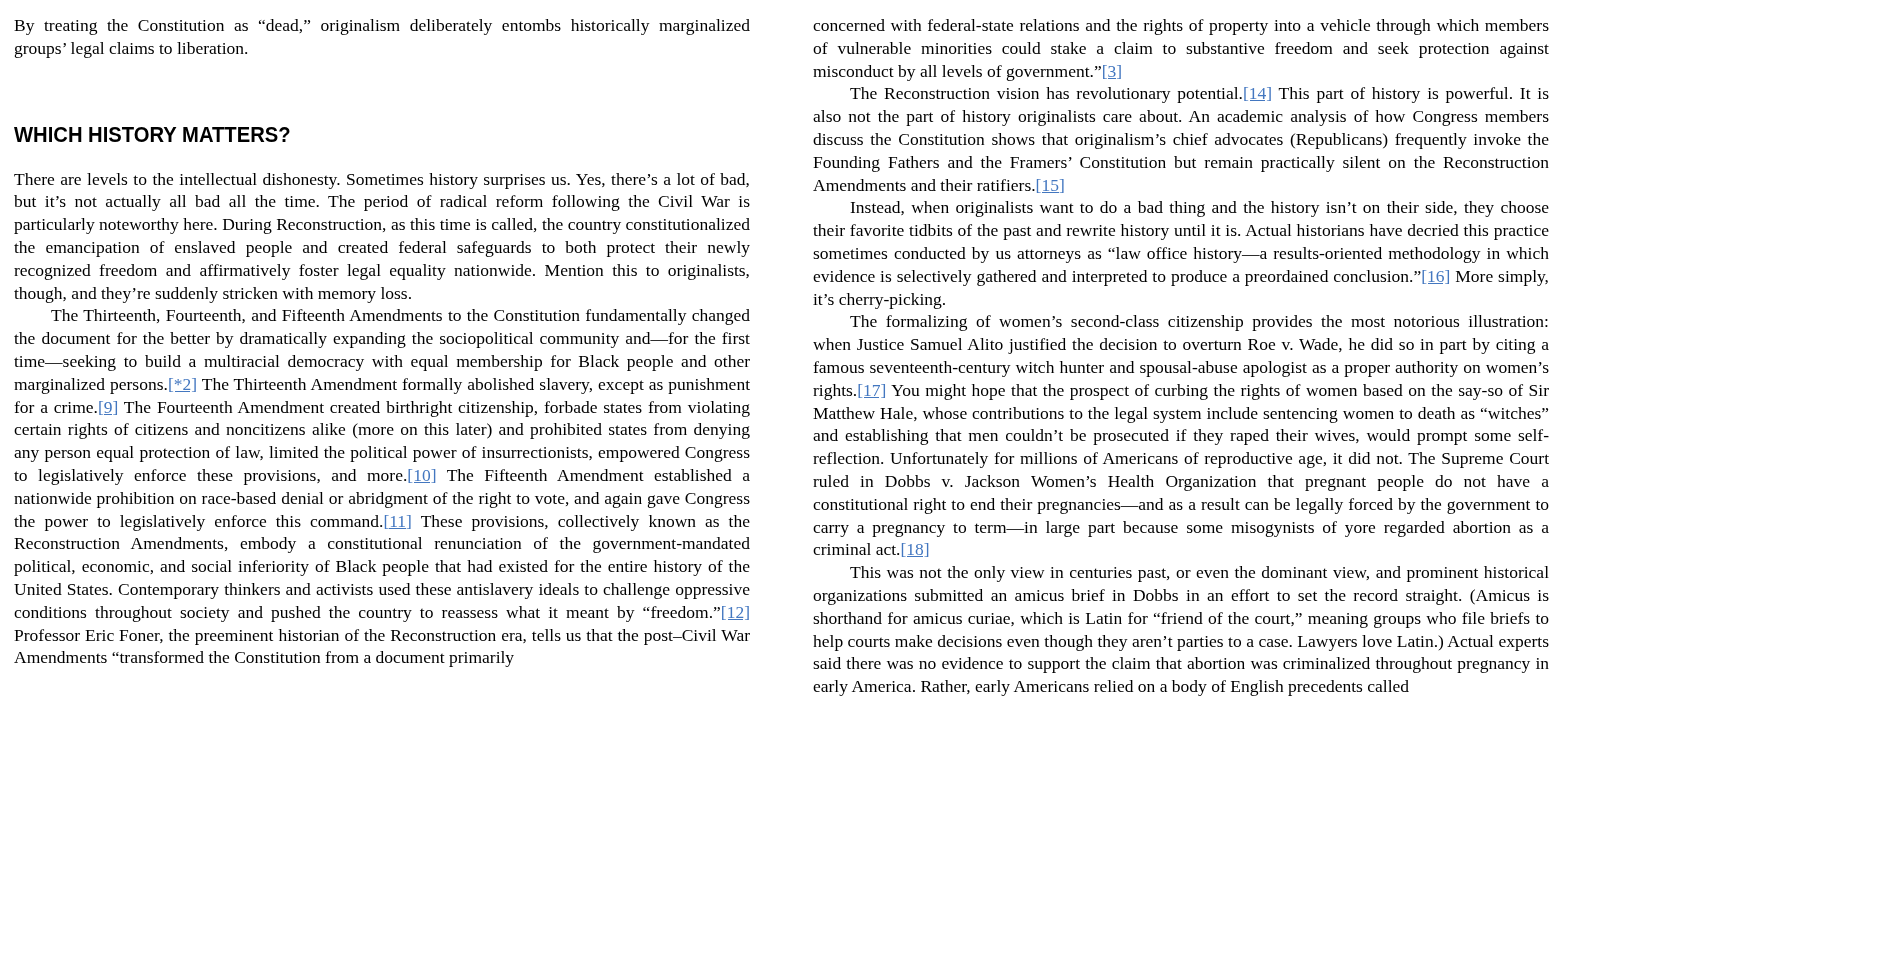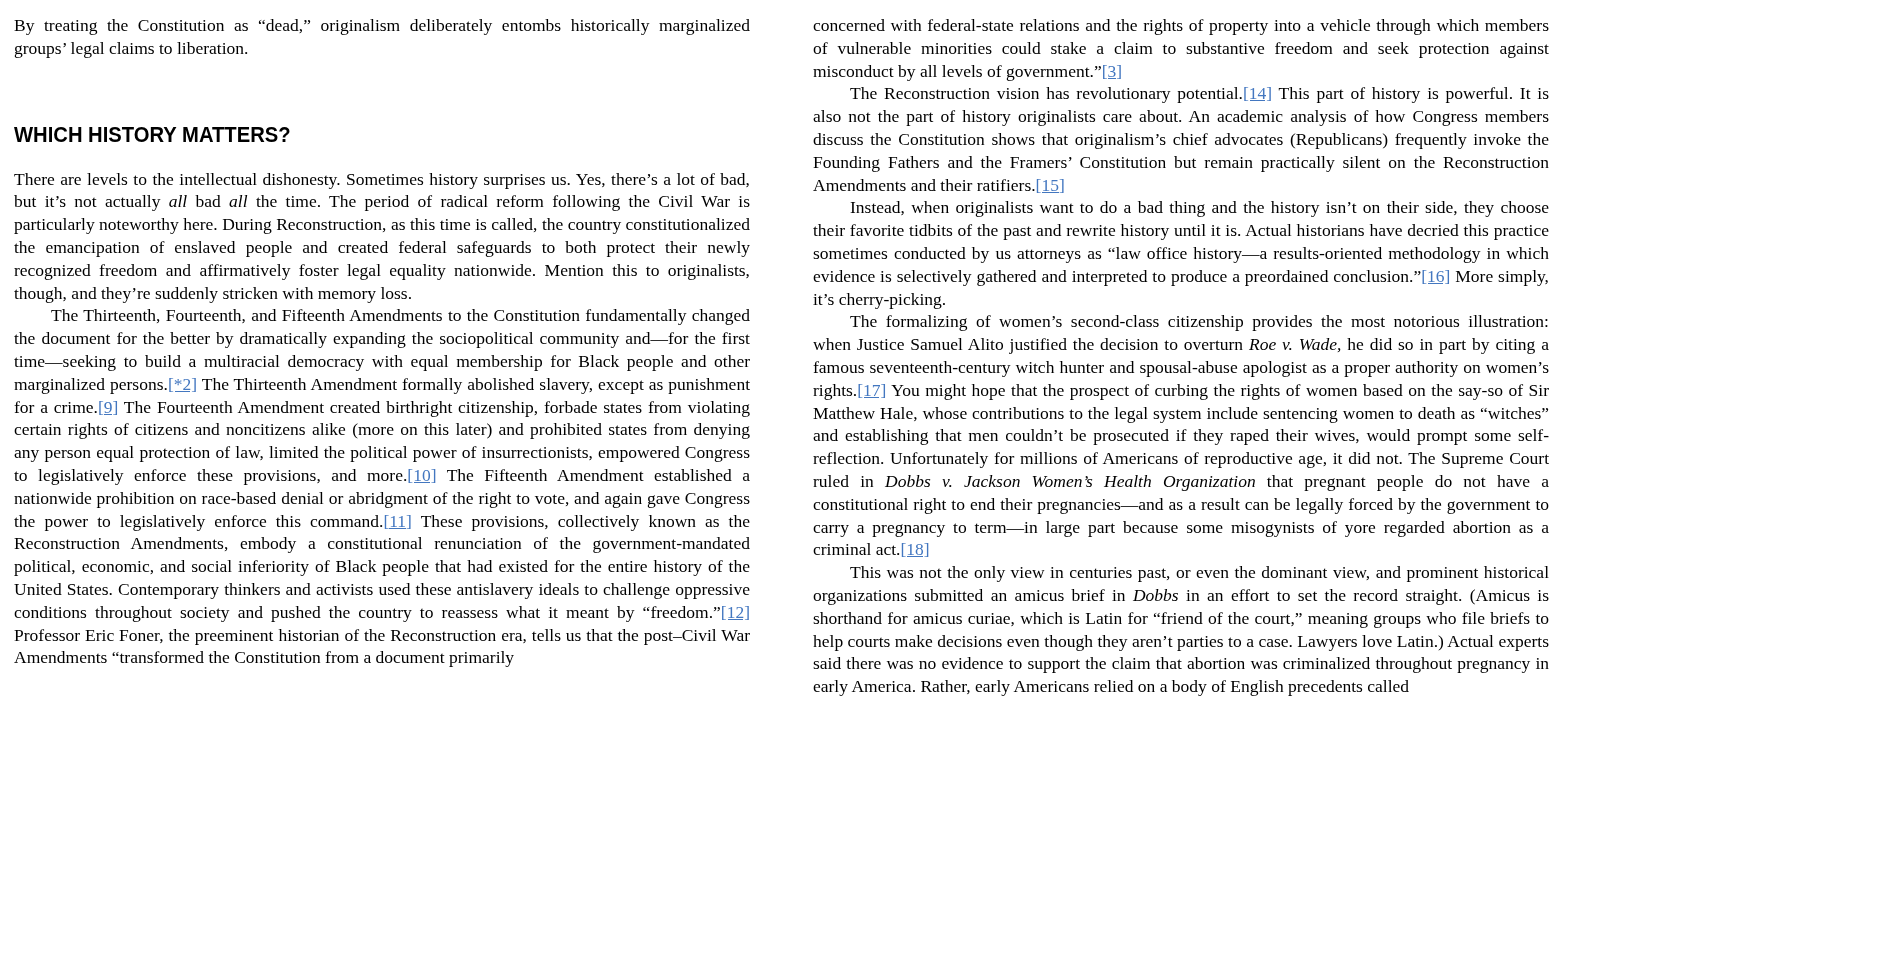--- a/index.html
+++ b/index.html
@@ -30,21 +30,21 @@
     margin: 63px 0 21px 0;
     transform: scaleX(0.94);
     transform-origin: left center;
     white-space: nowrap;
   }
   .noteref {
     color: var(--link, #4377c0);
     text-decoration: underline;
     cursor: pointer;
   }
-  .it { font-style: italic; }
+  .it { }
 </style>
 </head>
 <body>
 
 <div class="page">
   <div class="column">
       <p class="para"><span>By treating the Constitution as “dead,” originalism deliberately entombs historically marginalized groups’ legal claims to liberation.</span></p>
       <h2 class="section-heading">WHICH HISTORY MATTERS?</h2>
       <p class="para"><span>There are levels to the intellectual dishonesty. Sometimes history surprises us. Yes, there’s a lot of bad, but it’s not actually </span><span class="it">all</span><span> bad </span><span class="it">all</span><span> the time. The period of radical reform following the Civil War is particularly noteworthy here. During Reconstruction, as this time is called, the country constitutionalized the emancipation of enslaved people and created federal safeguards to both protect their newly recognized freedom and affirmatively foster legal equality nationwide. Mention this to originalists, though, and they’re suddenly stricken with memory loss.</span></p>
       <p class="para indent"><span>The Thirteenth, Fourteenth, and Fifteenth Amendments to the Constitution fundamentally changed the document for the better by dramatically expanding the sociopolitical community and—for the first time—seeking to build a multiracial democracy with equal membership for Black people and other marginalized persons.</span><span class="noteref">[*2]</span><span> The Thirteenth Amendment formally abolished slavery, except as punishment for a crime.</span><span class="noteref">[9]</span><span> The Fourteenth Amendment created birthright citizenship, forbade states from violating certain rights of citizens and noncitizens alike (more on this later) and prohibited states from denying any person equal protection of law, limited the political power of insurrectionists, empowered Congress to legislatively enforce these provisions, and more.</span><span class="noteref">[10]</span><span> The Fifteenth Amendment established a nationwide prohibition on race-based denial or abridgment of the right to vote, and again gave Congress the power to legislatively enforce this command.</span><span class="noteref">[11]</span><span> These provisions, collectively known as the Reconstruction Amendments, embody a constitutional renunciation of the government-mandated political, economic, and social inferiority of Black people that had existed for the entire history of the United States. Contemporary thinkers and activists used these antislavery ideals to challenge oppressive conditions throughout society and pushed the country to reassess what it meant by “freedom.”</span><span class="noteref">[12]</span><span> Professor Eric Foner, the preeminent historian of the Reconstruction era, tells us that the post–Civil War Amendments “transformed the Constitution from a document primarily</span></p>

